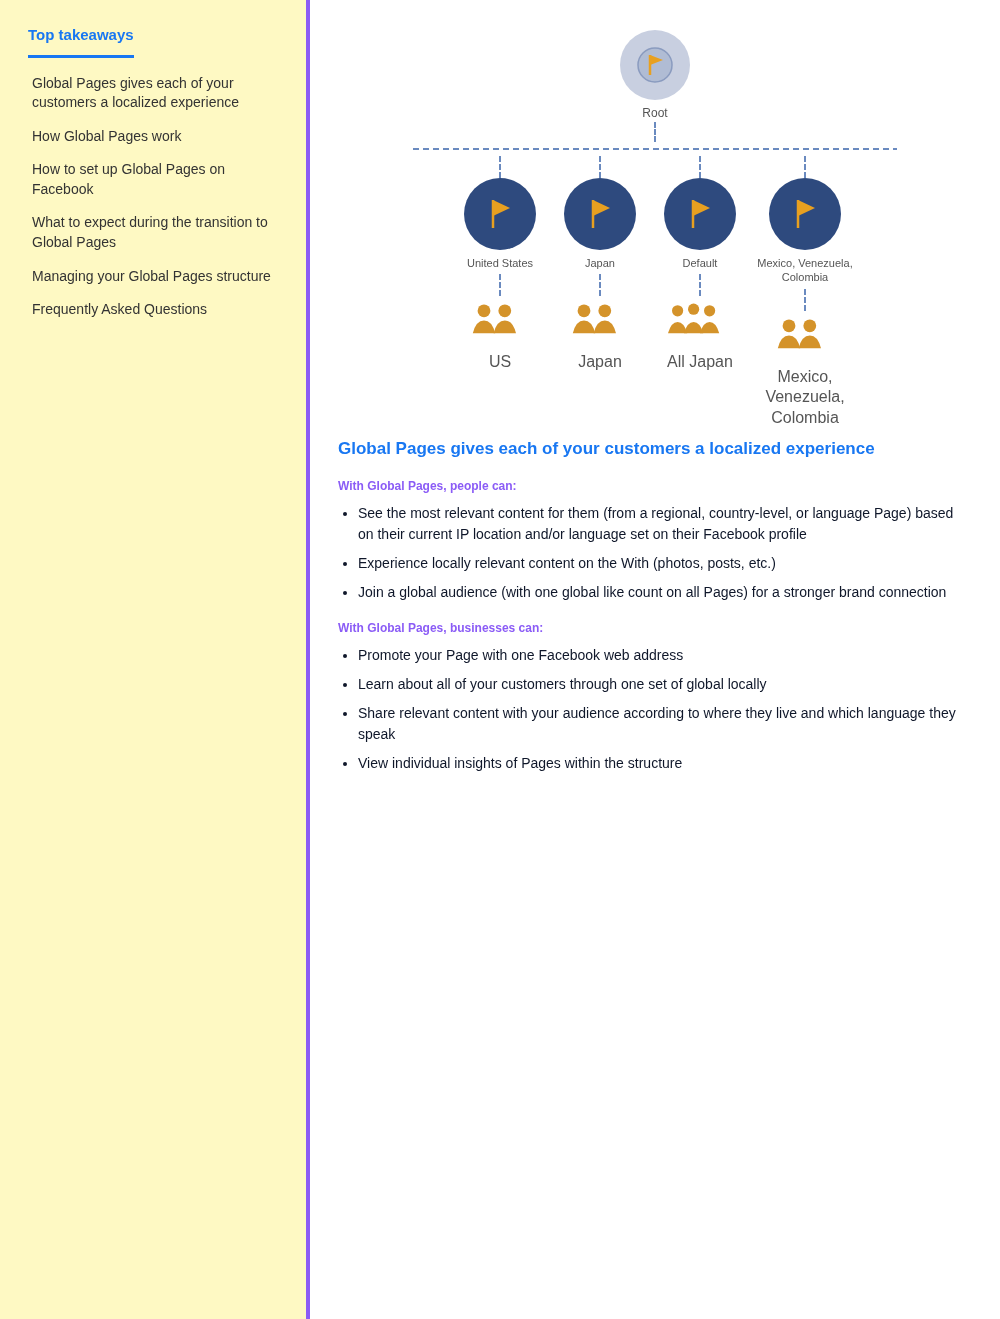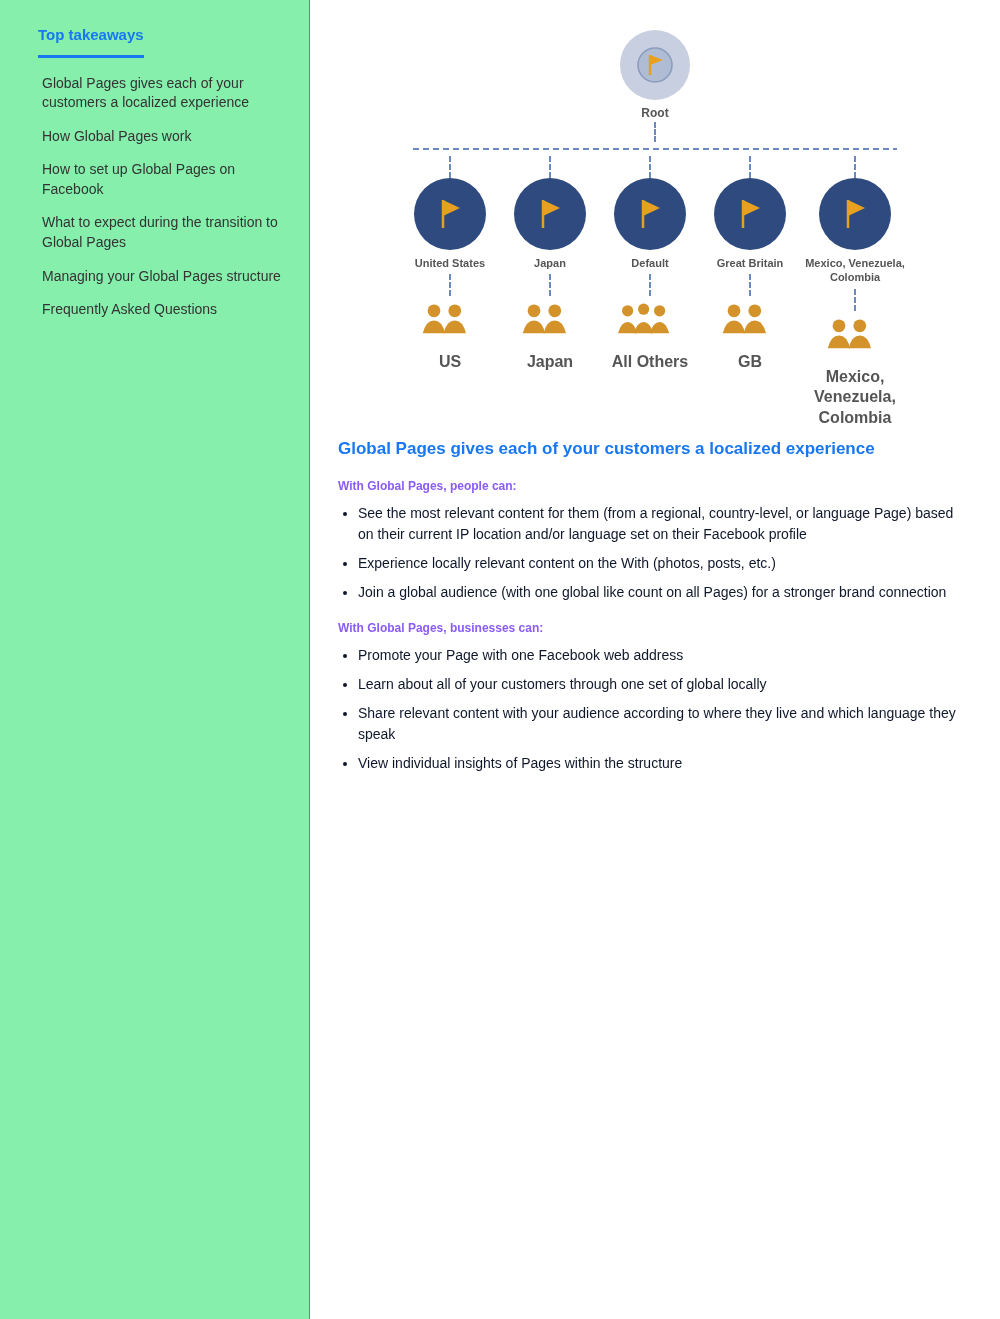--- a/index.html
+++ b/index.html
@@ -14,23 +14,23 @@
       display: flex;
       max-width: 1000px;
       min-height: 1319px;
       margin: 0 auto;
       background: #f0f2f4;
     }
     
     .sidebar {
       width: 310px;
       min-width: 310px;
-      background: #86efac;
-      padding: 24px 20px 24px 38px;
-      border-right: 1px solid #8b5cf6;
+      background: #fef9c3;
+      padding: 24px 20px 24px 28px;
+      border-right: 4px solid #8b5cf6;
     }
     .sidebar-title {
       color: #1877f2;
       font-size: 15px;
       font-weight: bold;
       margin-bottom: 16px;
       padding-bottom: 8px;
       border-bottom: 3px solid #1877f2;
       display: inline-block;
     }
@@ -51,21 +51,20 @@
       flex: 1;
       background: #fff;
       padding: 20px 28px 40px 28px;
     }
     
     .diagram-container {
       display: flex;
       flex-direction: column;
       align-items: center;
       padding-top: 10px;
-      font-weight: bold;
     }
     .diagram-root {
       display: flex;
       flex-direction: column;
       align-items: center;
       margin-bottom: 0;
     }
     .root-circle {
       width: 70px;
       height: 70px;
@@ -252,41 +251,23 @@
           <div style="width:2px; height:22px; border-left:2px dashed #6a8abf; margin-top:4px;"></div>
           <svg class="people-svg" viewBox="0 0 80 60">
 
             <circle cx="12" cy="16" r="7" fill="#d4932a"></circle>
             <path d="M0 44 Q4 30 12 30 Q20 30 24 44 Z" fill="#d4932a"></path>
             <circle cx="32" cy="14" r="7" fill="#d4932a"></circle>
             <path d="M20 44 Q24 30 32 30 Q40 30 44 44 Z" fill="#d4932a"></path>
             <circle cx="52" cy="16" r="7" fill="#d4932a"></circle>
             <path d="M40 44 Q44 30 52 30 Q60 30 64 44 Z" fill="#d4932a"></path>
           </svg>
-          <div class="audience-label">All Others</div>
-        </div>
-
-        <div class="branch-item">
-          <div style="width:2px; height:22px; border-left:2px dashed #6a8abf;"></div>
-          <div class="page-circle">
-            <svg width="40" height="40" viewBox="0 0 40 40">
-              <line x1="13" y1="6" x2="13" y2="34" stroke="#e8a020" stroke-width="2.5"></line>
-              <polygon points="13,6 30,14 13,22" fill="#e8a020"></polygon>
-            </svg>
-          </div>
-          <div class="page-label">Great Britain</div>
-          <div style="width:2px; height:22px; border-left:2px dashed #6a8abf; margin-top:4px;"></div>
-          <svg class="people-svg" viewBox="0 0 80 60">
-            <circle cx="20" cy="16" r="8" fill="#d4932a"></circle>
-            <path d="M6 44 Q10 28 20 28 Q30 28 34 44 Z" fill="#d4932a"></path>
-            <circle cx="46" cy="16" r="8" fill="#d4932a"></circle>
-            <path d="M32 44 Q36 28 46 28 Q56 28 60 44 Z" fill="#d4932a"></path>
-          </svg>
-          <div class="audience-label">GB</div>
-        </div>
+          <div class="audience-label">All Japan</div>
+        </div>
+
 
         <div class="branch-item" style="width:110px;">
           <div style="width:2px; height:22px; border-left:2px dashed #6a8abf;"></div>
           <div class="page-circle">
             <svg width="40" height="40" viewBox="0 0 40 40">
               <line x1="13" y1="6" x2="13" y2="34" stroke="#e8a020" stroke-width="2.5"></line>
               <polygon points="13,6 30,14 13,22" fill="#e8a020"></polygon>
             </svg>
           </div>
           <div class="page-label">Mexico, Venezuela, Colombia</div>

